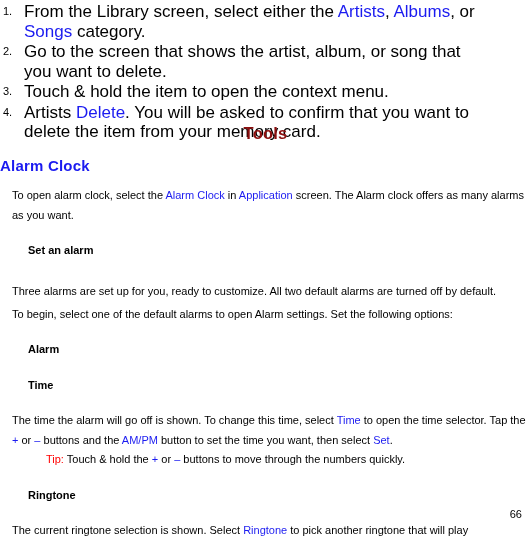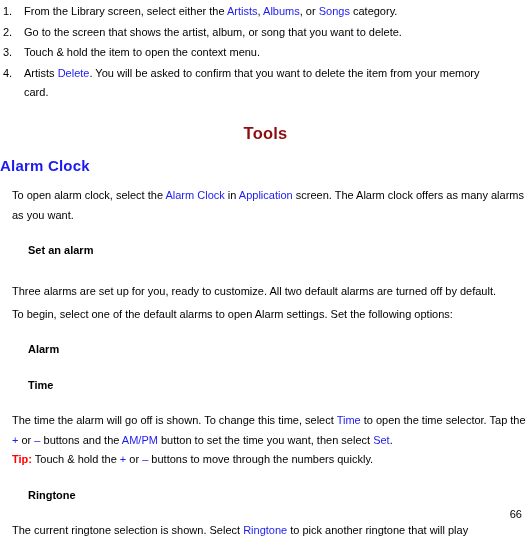--- a/index.html
+++ b/index.html
@@ -39,21 +39,21 @@
     width: 24px;
     flex: 0 0 24px;
     font-size: 11px;
     line-height: 19.5px;
     text-align: left;
     padding-left: 3px;
     box-sizing: border-box;
   }
   .numlist-text {
     flex: 1 1 auto;
-    font-size: 11px;
+    font-size: 17px;
     line-height: 19.5px;
     padding-right: 30px;
     box-sizing: border-box;
   }
 
   
   .doc-title {
     position: absolute;
     top: 124px;
     left: 0;
@@ -93,21 +93,21 @@
   }
   p.sub {
     margin: 16px;
     font-size: 11px;
     font-weight: bold;
     line-height: 19.5px;
   }
 
   
   .lnk { color: #1b1bf0; }
-  .tip { color: #ff0000; font-weight: bold; }
+  .tip { color: #ff0000; font-weight: normal; margin-left: 34px; }
 
   
   .page-num {
     position: absolute;
     right: 9px;
     bottom: 16px;
     font-size: 11px;
     line-height: 14px;
   }
 </style>

